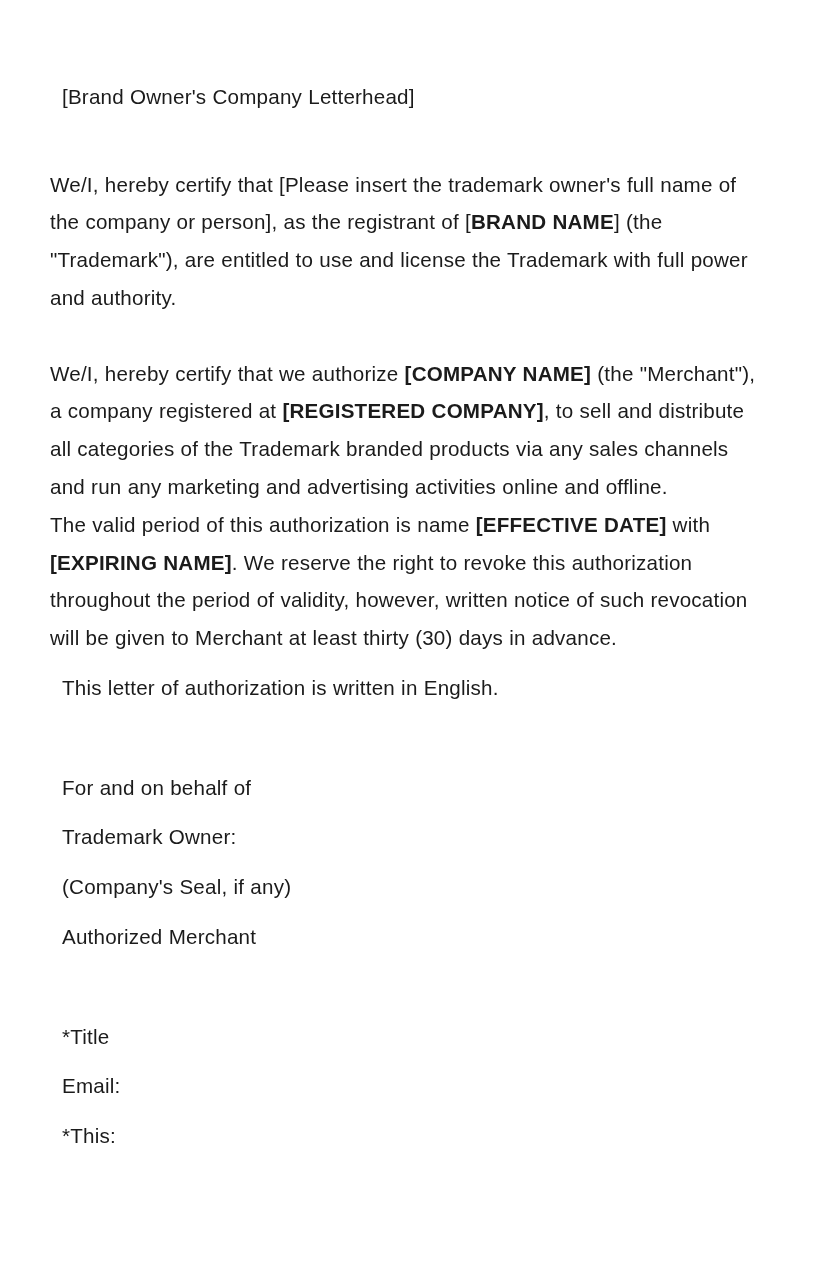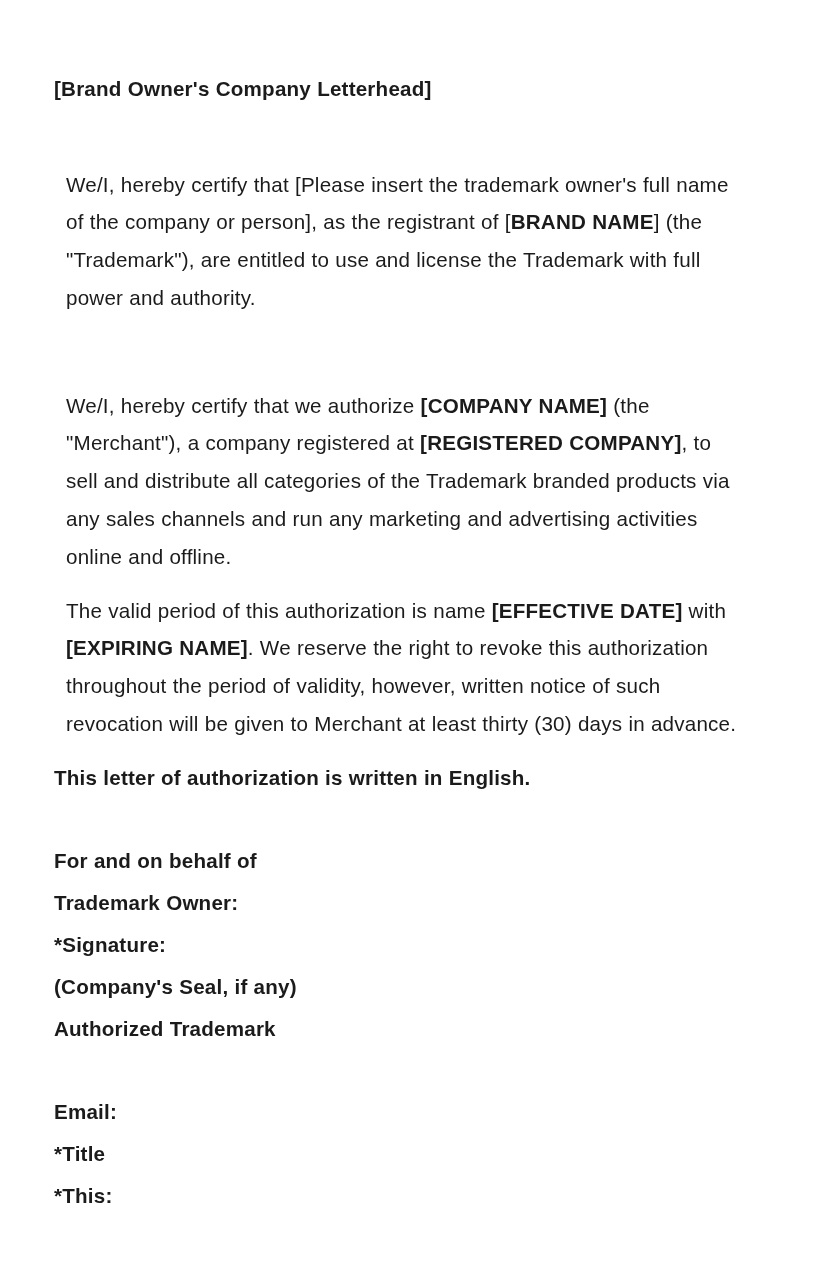--- a/index.html
+++ b/index.html
@@ -31,26 +31,25 @@
     word-spacing: 0.01em;
   }
   .block {
     margin: 0;
     padding: 0;
   }
   .spacer {
     height: 37.8px;
   }
   .line {
-    margin: 4px;
+    margin: 12px;
     padding: 0;
-    font-weight: bold;
   }
   .para {
-    margin: 16px;
+    margin: 0;
     padding: 0;
     text-align: left;
   }
   b, .bold {
     font-weight: bold;
   }
   .reg {
     font-weight: normal;
   }
 </style>
@@ -83,27 +82,26 @@
 
     <div class="block">
       <p class="line">This letter of authorization is written in English.</p>
     </div>
 
     <div class="spacer"></div>
 
     <div class="block">
       <p class="line">For and on behalf of</p>
       <p class="line">Trademark Owner:</p>
-      <p class="line">*Signature:</p>
       <p class="line">(Company's Seal, if any)</p>
-      <p class="line">Authorized Trademark</p>
+      <p class="line">Authorized Merchant</p>
     </div>
 
     <div class="spacer"></div>
 
     <div class="block">
+      <p class="line">*Title</p>
       <p class="line">Email:</p>
-      <p class="line">*Title</p>
       <p class="line">*This:</p>
     </div>
 
   </div>
 </div>
 
 </body></html>

